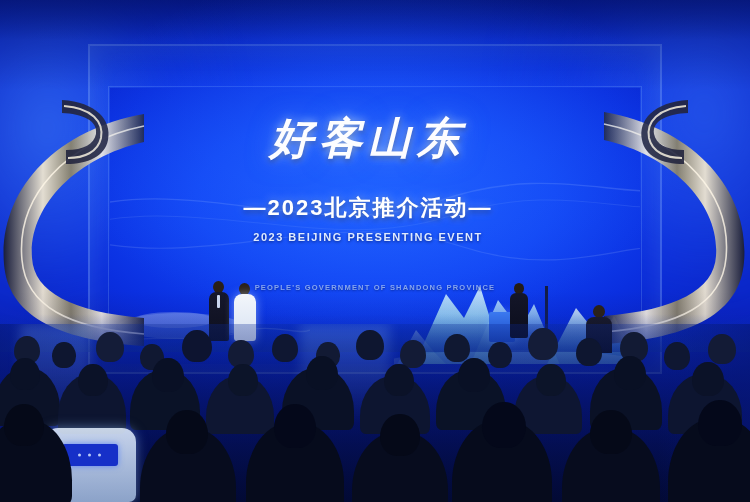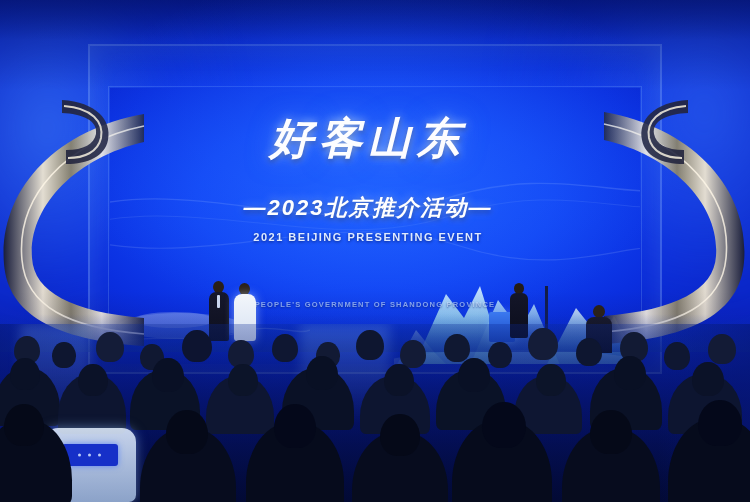--- a/index.html
+++ b/index.html
@@ -83,36 +83,35 @@
     font-size:13.5px;font-weight:700;letter-spacing:3.1px;
     color:#eaf2ff;
     text-shadow:0 1px 3px rgba(0,25,110,.8), 0 0 14px rgba(150,200,255,.45);
   }
   .en-main span:first-child{letter-spacing:3.6px;}
   .cn-event{
     margin-top:22px;
     font-size:22px;font-weight:700;letter-spacing:2px;
     color:#ffffff;
     text-shadow:0 0 10px rgba(170,210,255,.7), 0 2px 5px rgba(0,25,110,.8);
-    font-style:italic;
   }
   .en-event{
     margin-top:8px;
     font-size:11px;font-weight:700;letter-spacing:1.5px;
     color:#dfeaff;
     text-shadow:0 1px 3px rgba(0,25,110,.8);
   }
   .gov-cn{
     position:absolute;left:0;right:0;top:268px;text-align:center;z-index:6;
     font-size:9.5px;font-weight:700;letter-spacing:1.4px;
     color:rgba(226,239,255,.78);
     text-shadow:0 1px 3px rgba(0,25,110,.7);
   }
   .gov-en{
-    position:absolute;left:0;right:0;top:300px;text-align:center;z-index:6;
+    position:absolute;left:0;right:0;top:283px;text-align:center;z-index:6;
     font-size:7.5px;font-weight:700;letter-spacing:1.2px;
     color:rgba(205,227,255,.62);
     text-shadow:0 1px 2px rgba(0,25,110,.6);
   }
 
   
   .mtn{position:absolute;bottom:0;pointer-events:none;}
   .mtn svg{display:block;}
   .mtn-r{right:-4px;bottom:-6px;width:250px;height:110px;opacity:.95;}
   .mtn-l{left:-10px;bottom:2px;width:210px;height:80px;opacity:.55;}
@@ -327,21 +326,21 @@
     </svg>
   </div>
 
   <div class="titles">
     <div class="cn-main">
       <span>好客山东</span>
     </div>
     <div class="en-main">
     </div>
     <div class="cn-event">—2023北京推介活动—</div>
-    <div class="en-event">2021 BEIJING PRESENTING EVENT</div>
+    <div class="en-event">2023 BEIJING PRESENTING EVENT</div>
   </div>
 
   <div class="gov-en">PEOPLE'S GOVERNMENT OF SHANDONG PROVINCE</div>
 
   <div class="stage-floor"></div>
 
 
   <div class="lectern"></div>
   <div class="mic-stand"></div>
 

